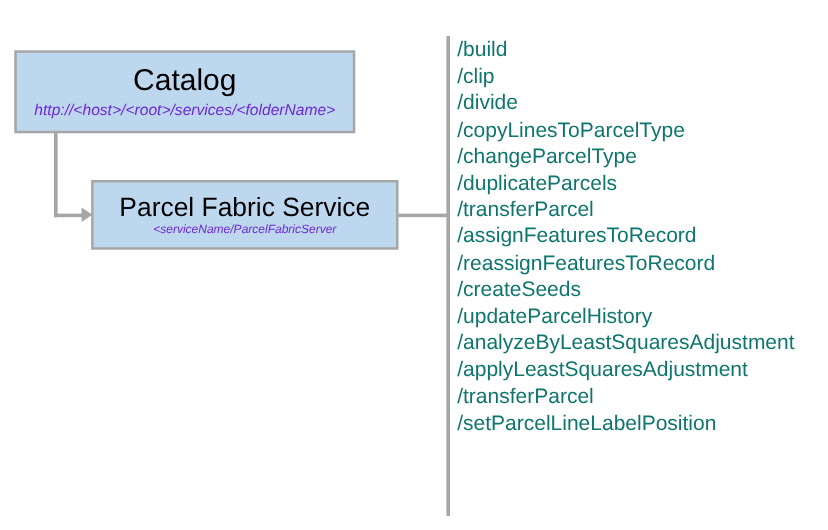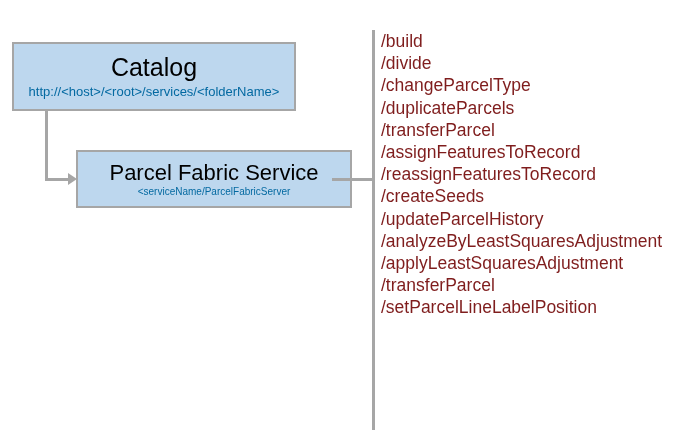--- a/index.html
+++ b/index.html
@@ -30,43 +30,44 @@
     align-items: center;
     justify-content: center;
     text-align: left;
   }
   .node .node-title {
     color: #000000;
     line-height: 1.05;
     white-space: nowrap;
   }
   .node .node-sub {
-    color: #0369a1;
+    color: #6d28d9;
     white-space: nowrap;
     line-height: 1.05;
+    font-style: italic;
   }
 
   #node-catalog {
     left: 12px;
     top: 42px;
     width: 284px;
     height: 69px;
   }
   #node-catalog .node-title {
     font-size: 25px;
     margin-bottom: 5px;
   }
   #node-catalog .node-sub {
     font-size: 13px;
   }
 
   #node-parcel-fabric-service {
     left: 76px;
     top: 150px;
-    width: 276px;
+    width: 256px;
     height: 58px;
   }
   #node-parcel-fabric-service .node-title {
     font-size: 22px;
     margin-bottom: 3px;
   }
   #node-parcel-fabric-service .node-sub {
     font-size: 10px;
   }
 
@@ -119,21 +120,21 @@
   #operations-list {
     position: absolute;
     left: 381px;
     top: 30px;
     width: 300px;
     margin: 0;
     padding: 0;
     list-style: none;
   }
   #operations-list li {
-    color: #7f1d1d;
+    color: #0f766e;
     font-size: 17.5px;
     line-height: 22.2px;
     white-space: nowrap;
   }
 </style>
 </head>
 <body>
 
 <div id="diagram">
 
@@ -150,21 +151,23 @@
     <div class="node-title">Parcel Fabric Service</div>
     <div class="node-sub">&lt;serviceName/ParcelFabricServer</div>
   </div>
 
   <div class="conn" id="conn-service-to-operations"></div>
 
   <div id="operations-divider"></div>
 
   <ul id="operations-list">
       <li>/build</li>
+      <li>/clip</li>
       <li>/divide</li>
+      <li>/copyLinesToParcelType</li>
       <li>/changeParcelType</li>
       <li>/duplicateParcels</li>
       <li>/transferParcel</li>
       <li>/assignFeaturesToRecord</li>
       <li>/reassignFeaturesToRecord</li>
       <li>/createSeeds</li>
       <li>/updateParcelHistory</li>
       <li>/analyzeByLeastSquaresAdjustment</li>
       <li>/applyLeastSquaresAdjustment</li>
       <li>/transferParcel</li>

